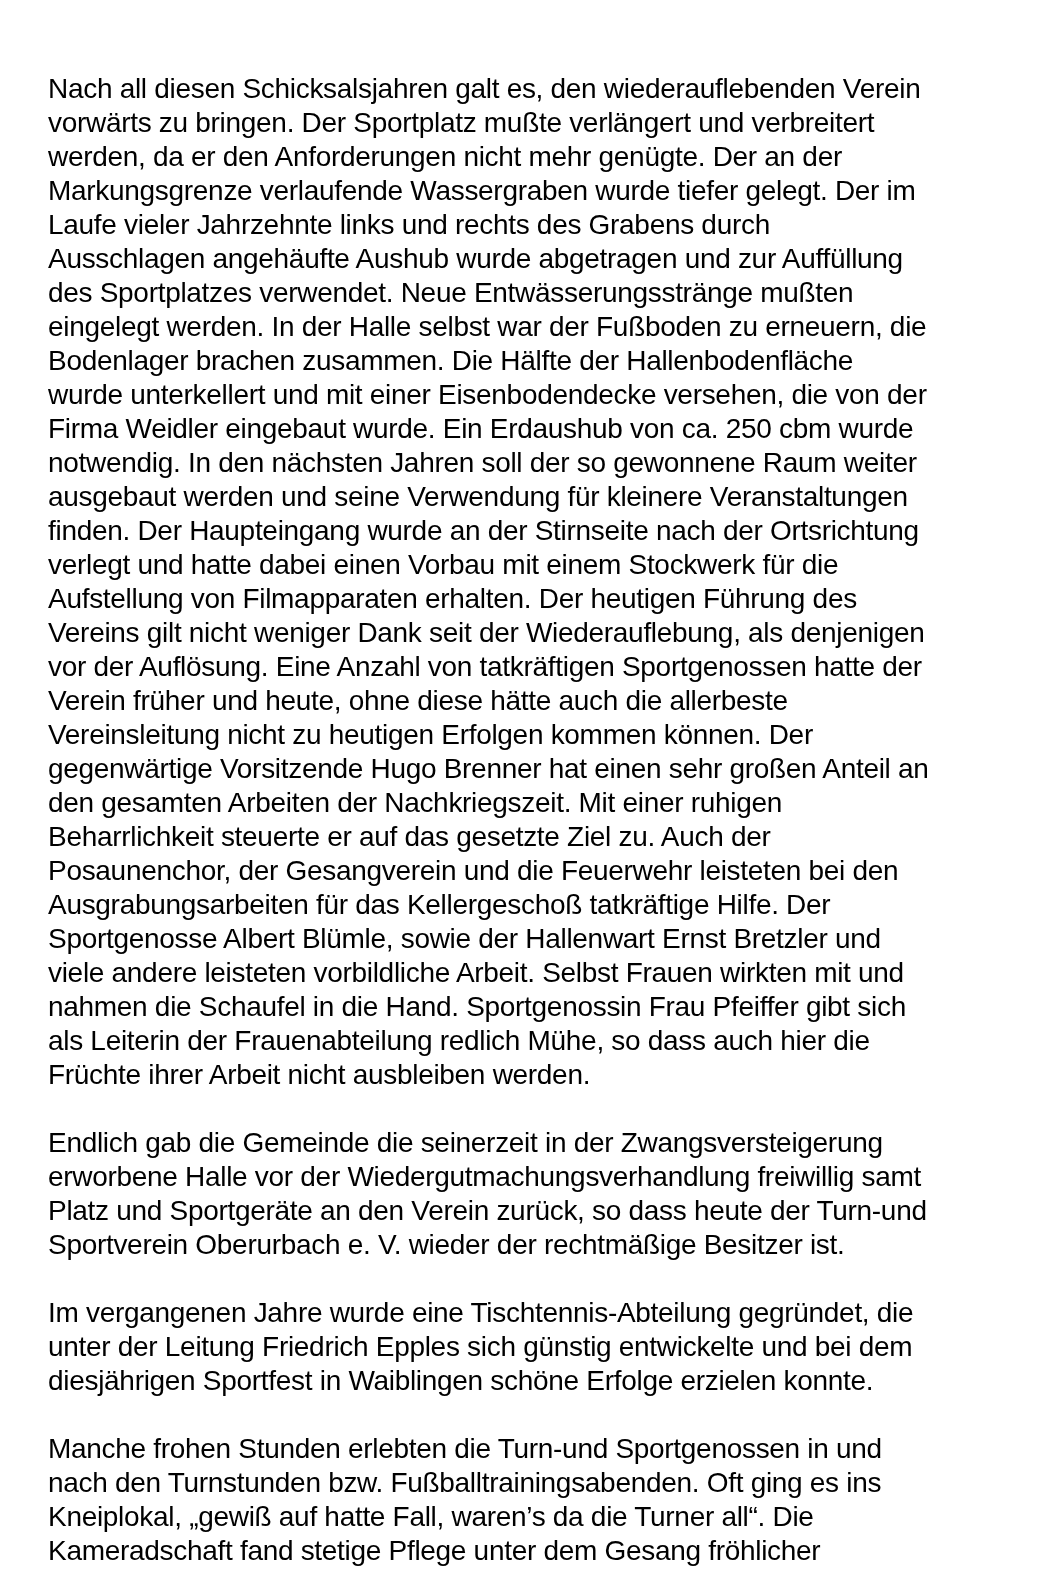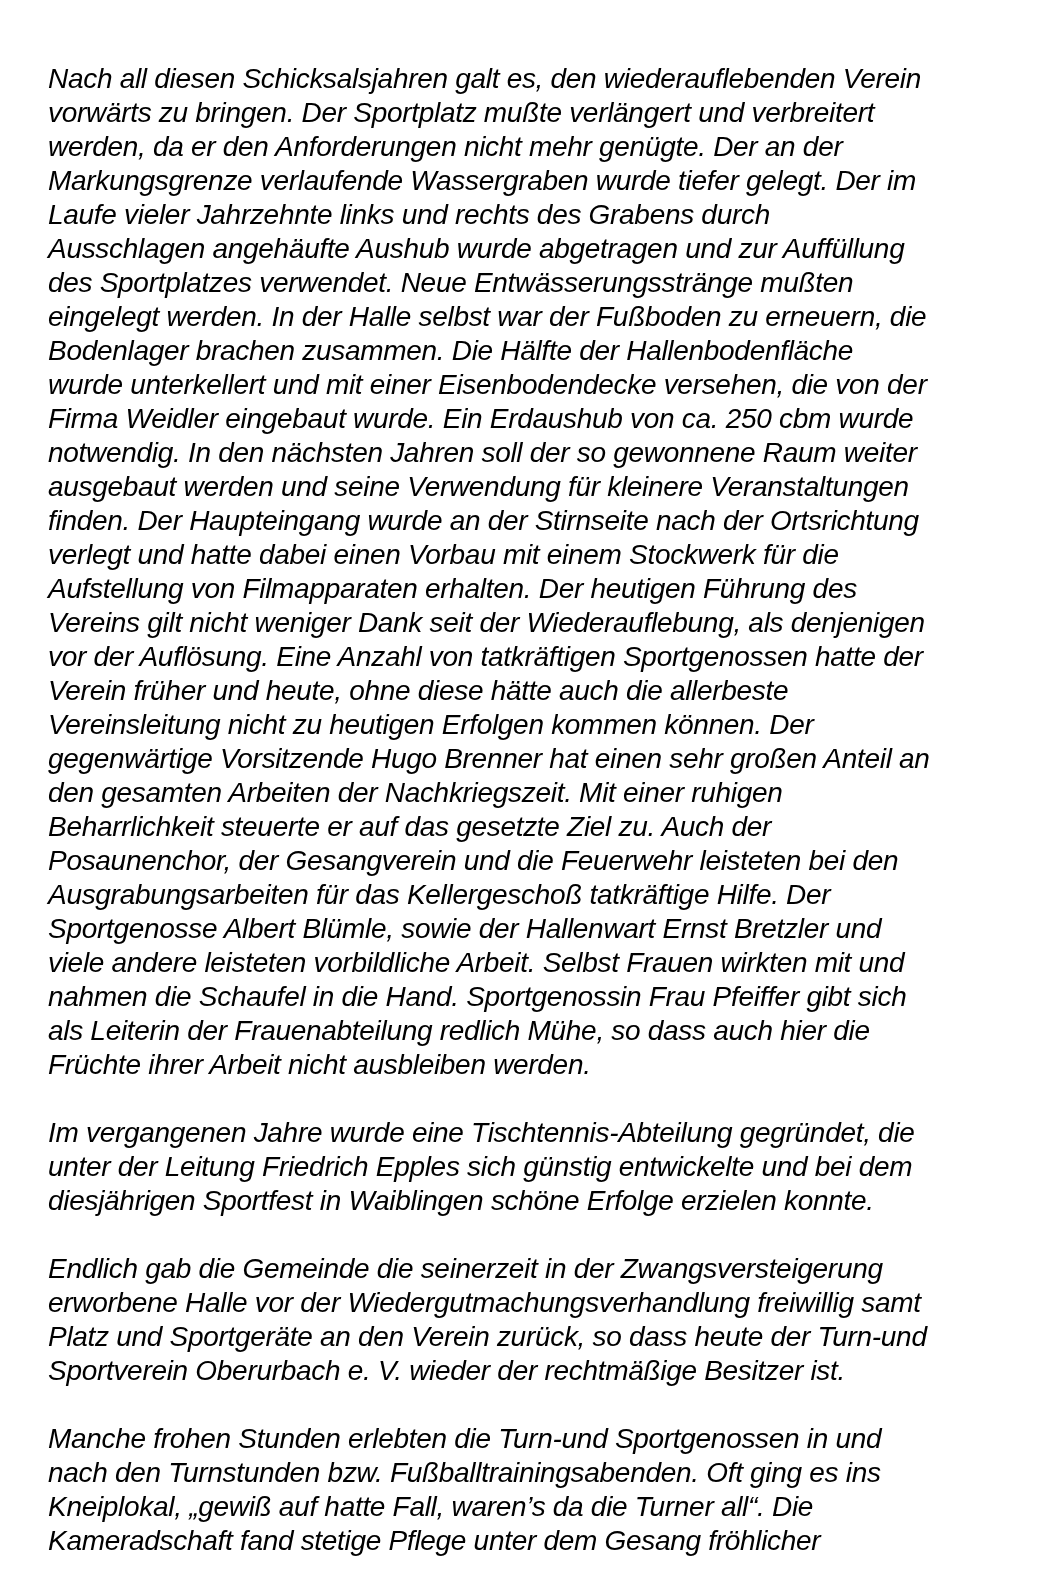--- a/index.html
+++ b/index.html
@@ -19,23 +19,22 @@
     height: 1572px;
     background: #ffffff;
     color: #000000;
     padding: 57px 34px 0 48px;
     font-family: "Liberation Sans", sans-serif;
     font-size: 28px;
     line-height: 34px;
     letter-spacing: -0.3px;
   }
   .page p {
-    margin: 5px 0 34px 0;
+    margin: 15px 0 34px 0;
     white-space: pre-line; 
-    font-style: italic;
   }
   .page p:last-child {
     margin-bottom: 0;
   }
 </style>
 </head>
 <body>
 
 <div class="page">
   <p>Nach all diesen Schicksalsjahren galt es, den wiederauflebenden Verein
@@ -61,24 +60,24 @@
 gegenwärtige Vorsitzende Hugo Brenner hat einen sehr großen Anteil an
 den gesamten Arbeiten der Nachkriegszeit. Mit einer ruhigen
 Beharrlichkeit steuerte er auf das gesetzte Ziel zu. Auch der
 Posaunenchor, der Gesangverein und die Feuerwehr leisteten bei den
 Ausgrabungsarbeiten für das Kellergeschoß tatkräftige Hilfe. Der
 Sportgenosse Albert Blümle, sowie der Hallenwart Ernst Bretzler und
 viele andere leisteten vorbildliche Arbeit. Selbst Frauen wirkten mit und
 nahmen die Schaufel in die Hand. Sportgenossin Frau Pfeiffer gibt sich
 als Leiterin der Frauenabteilung redlich Mühe, so dass auch hier die
 Früchte ihrer Arbeit nicht ausbleiben werden.</p>
-  <p>Im vergangenen Jahre wurde eine Tischtennis-Abteilung gegründet, die
-unter der Leitung Friedrich Epples sich günstig entwickelte und bei dem
-diesjährigen Sportfest in Waiblingen schöne Erfolge erzielen konnte.</p>
   <p>Endlich gab die Gemeinde die seinerzeit in der Zwangsversteigerung
 erworbene Halle vor der Wiedergutmachungsverhandlung freiwillig samt
 Platz und Sportgeräte an den Verein zurück, so dass heute der Turn-und
 Sportverein Oberurbach e. V. wieder der rechtmäßige Besitzer ist.</p>
+  <p>Im vergangenen Jahre wurde eine Tischtennis-Abteilung gegründet, die
+unter der Leitung Friedrich Epples sich günstig entwickelte und bei dem
+diesjährigen Sportfest in Waiblingen schöne Erfolge erzielen konnte.</p>
   <p>Manche frohen Stunden erlebten die Turn-und Sportgenossen in und
 nach den Turnstunden bzw. Fußballtrainingsabenden. Oft ging es ins
 Kneiplokal, „gewiß auf hatte Fall, waren’s da die Turner all“. Die
 Kameradschaft fand stetige Pflege unter dem Gesang fröhlicher</p>
 </div>
 
 </body></html>

